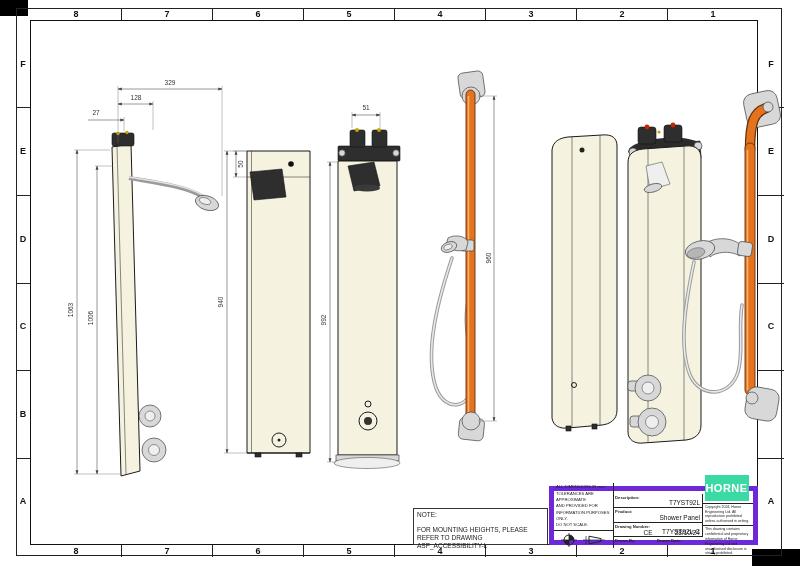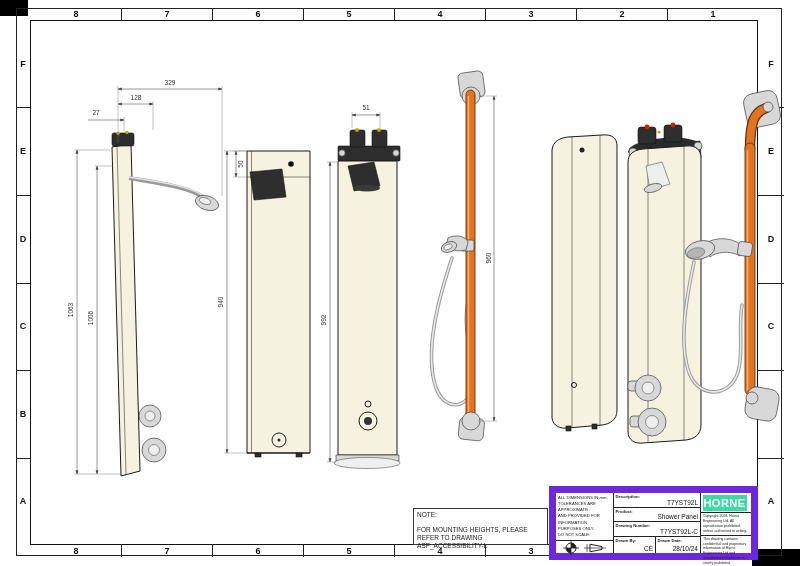--- a/index.html
+++ b/index.html
@@ -15,22 +15,22 @@
   .tick{position:absolute;background:#222;}
   .drawing-svg{position:absolute;left:0;top:0;}
 
   
   .notebox{position:absolute;left:413px;top:508px;width:135px;height:37px;
            border:1px solid #333;box-sizing:border-box;padding:2px 3px;
            font-size:6.5px;line-height:1.25;color:#222;background:#fff;}
   .notebox .nb-gap{height:7px;}
 
   
-  .titleblock{position:absolute;left:549px;top:486px;width:209px;height:74px;
-              border:7px solid #6d28d9;box-sizing:border-box;display:flex;background:#fff;}
+  .titleblock{position:absolute;left:549px;top:486px;width:209px;height:59px;
+              border:5px solid #6d28d9;box-sizing:border-box;display:flex;background:#fff;align-items:center;}
   .tb-left{width:60px;border-right:1px solid #222;box-sizing:border-box;
            display:flex;flex-direction:column;}
   .tb-notes{flex:1;padding:1.5px 2px;font-size:4.2px;line-height:1.5;color:#222;}
   .tb-symbols{height:17px;border-top:1px solid #222;display:flex;align-items:center;
               justify-content:space-around;padding:0 4px;}
   .tb-mid{width:90px;border-right:1px solid #222;box-sizing:border-box;
           display:flex;flex-direction:column;}
   .tb-row{position:relative;border-bottom:1px solid #222;height:14.5px;box-sizing:border-box;}
   .tb-row:last-child{border-bottom:none;}
   .tb-label{position:absolute;left:1.5px;top:1px;font-size:4.2px;font-weight:bold;color:#222;}

